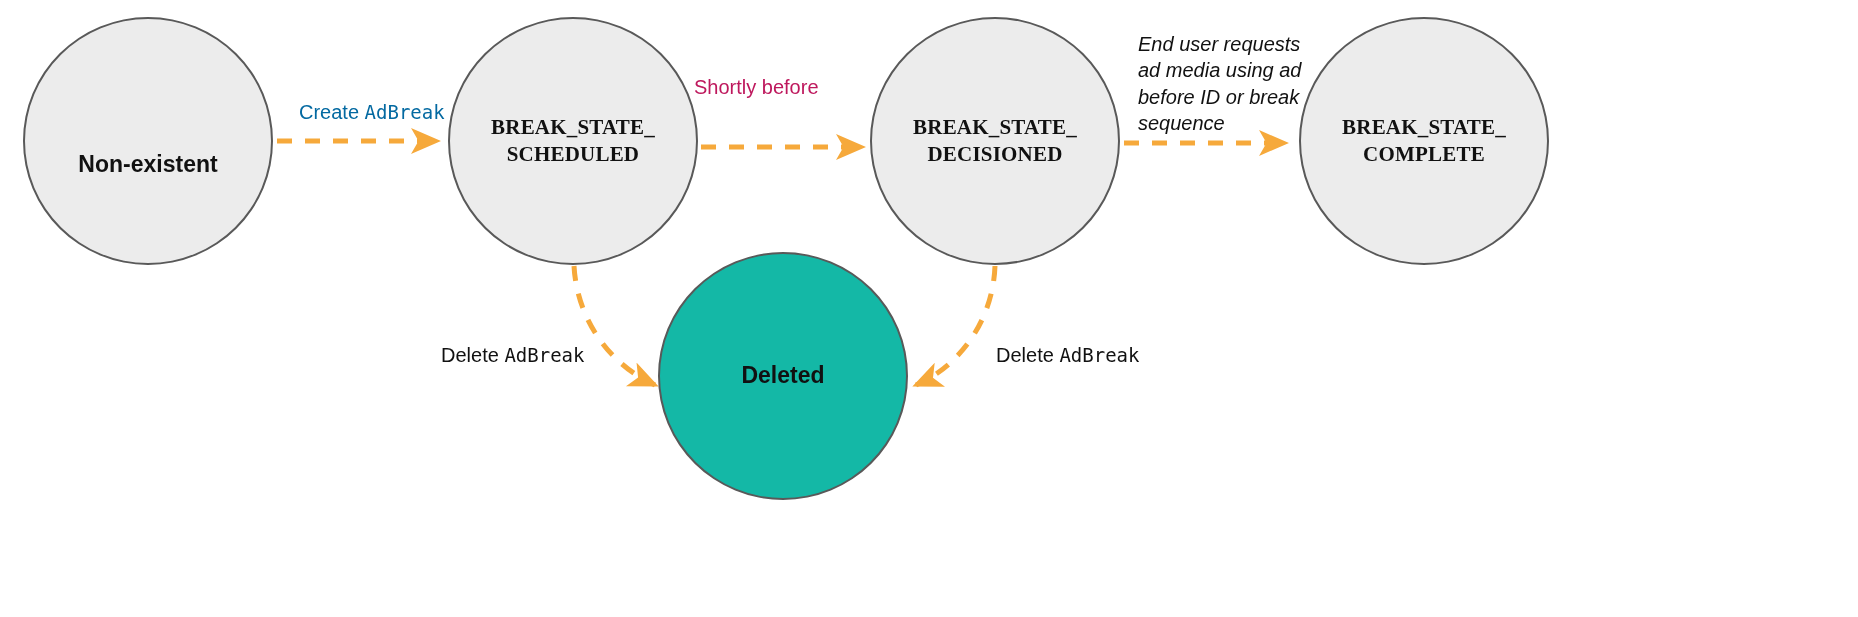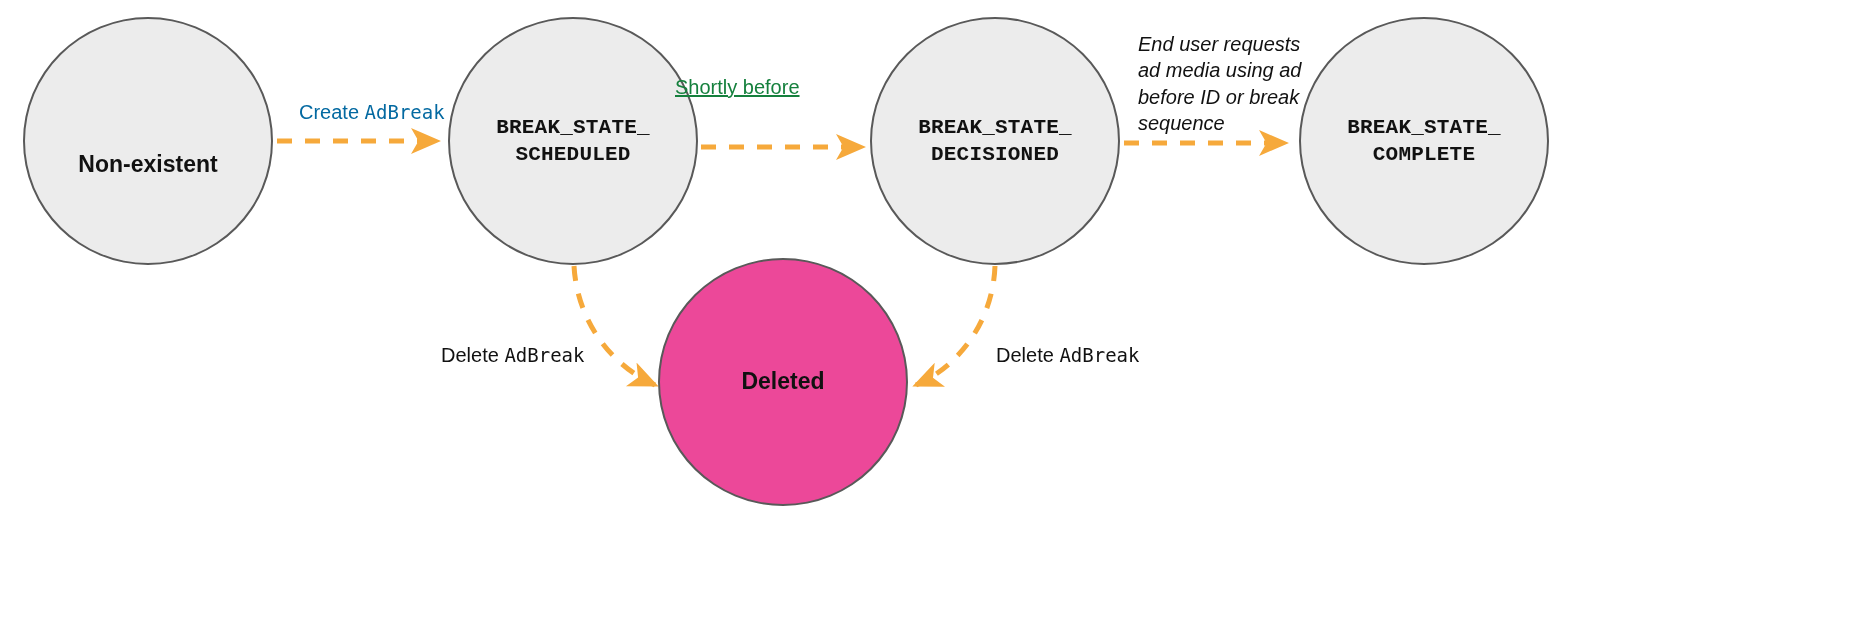--- a/index.html
+++ b/index.html
@@ -36,21 +36,21 @@
     justify-content: center;
     text-align: center;
   }
   .node-label {
     font-weight: bold;
     color: #111111;
     line-height: 1.30;
     white-space: pre-line;
   }
   .node-label.mono {
-    font-family: Liberation Mono, monospace;
+    font-family: Liberation Serif, serif;
     font-size: 21px;
     letter-spacing: 0.2px;
   }
   .node-label.sans {
     font-family: "Liberation Sans", sans-serif;
     font-size: 23px;
   }
   .edge-label {
     position: absolute;
     color: #111111;
@@ -96,29 +96,29 @@
 SCHEDULED</div>
       </div>
       <div class="node" style="left: 870px; top: 17px; width: 250px; height: 248px; background: rgb(236, 236, 236); border-color: rgb(89, 89, 89);">
         <div class="node-label mono" style="color: rgb(17, 17, 17);">BREAK_STATE_
 DECISIONED</div>
       </div>
       <div class="node" style="left: 1299px; top: 17px; width: 250px; height: 248px; background: rgb(236, 236, 236); border-color: rgb(89, 89, 89);">
         <div class="node-label mono" style="color: rgb(17, 17, 17);">BREAK_STATE_
 COMPLETE</div>
       </div>
-      <div class="node" style="left: 658px; top: 258px; width: 250px; height: 248px; background: #ec4899; border-color: rgb(89, 89, 89);">
+      <div class="node" style="left: 658px; top: 252px; width: 250px; height: 248px; background: #14b8a6; border-color: rgb(89, 89, 89);">
         <div class="node-label sans" style="color: rgb(17, 17, 17);">Deleted</div>
       </div>
     </div>
   <div id="edge-labels">
       <div class="edge-label" style="left: 299px; top: 99px; color: #0369a1;">
         <span class="line"><span class="sans">Create </span><span class="mono">AdBreak</span></span>
       </div>
-      <div class="edge-label" style="left: 675px; top: 74px; color: #15803d; text-decoration: underline;">
+      <div class="edge-label" style="left: 694px; top: 74px; color: #be185d;">
         <span class="line"><span class="sans">Shortly before</span></span>
       </div>
       <div class="edge-label" style="left: 1138px; top: 31px; color: rgb(17, 17, 17); font-style: italic;">
         <span class="line"><span class="sans">End user requests</span></span>
         <span class="line"><span class="sans">ad media using ad</span></span>
         <span class="line"><span class="sans">before ID or break</span></span>
         <span class="line"><span class="sans">sequence</span></span>
       </div>
       <div class="edge-label" style="left: 441px; top: 342px; color: rgb(17, 17, 17);">
         <span class="line"><span class="sans">Delete </span><span class="mono">AdBreak</span></span>

